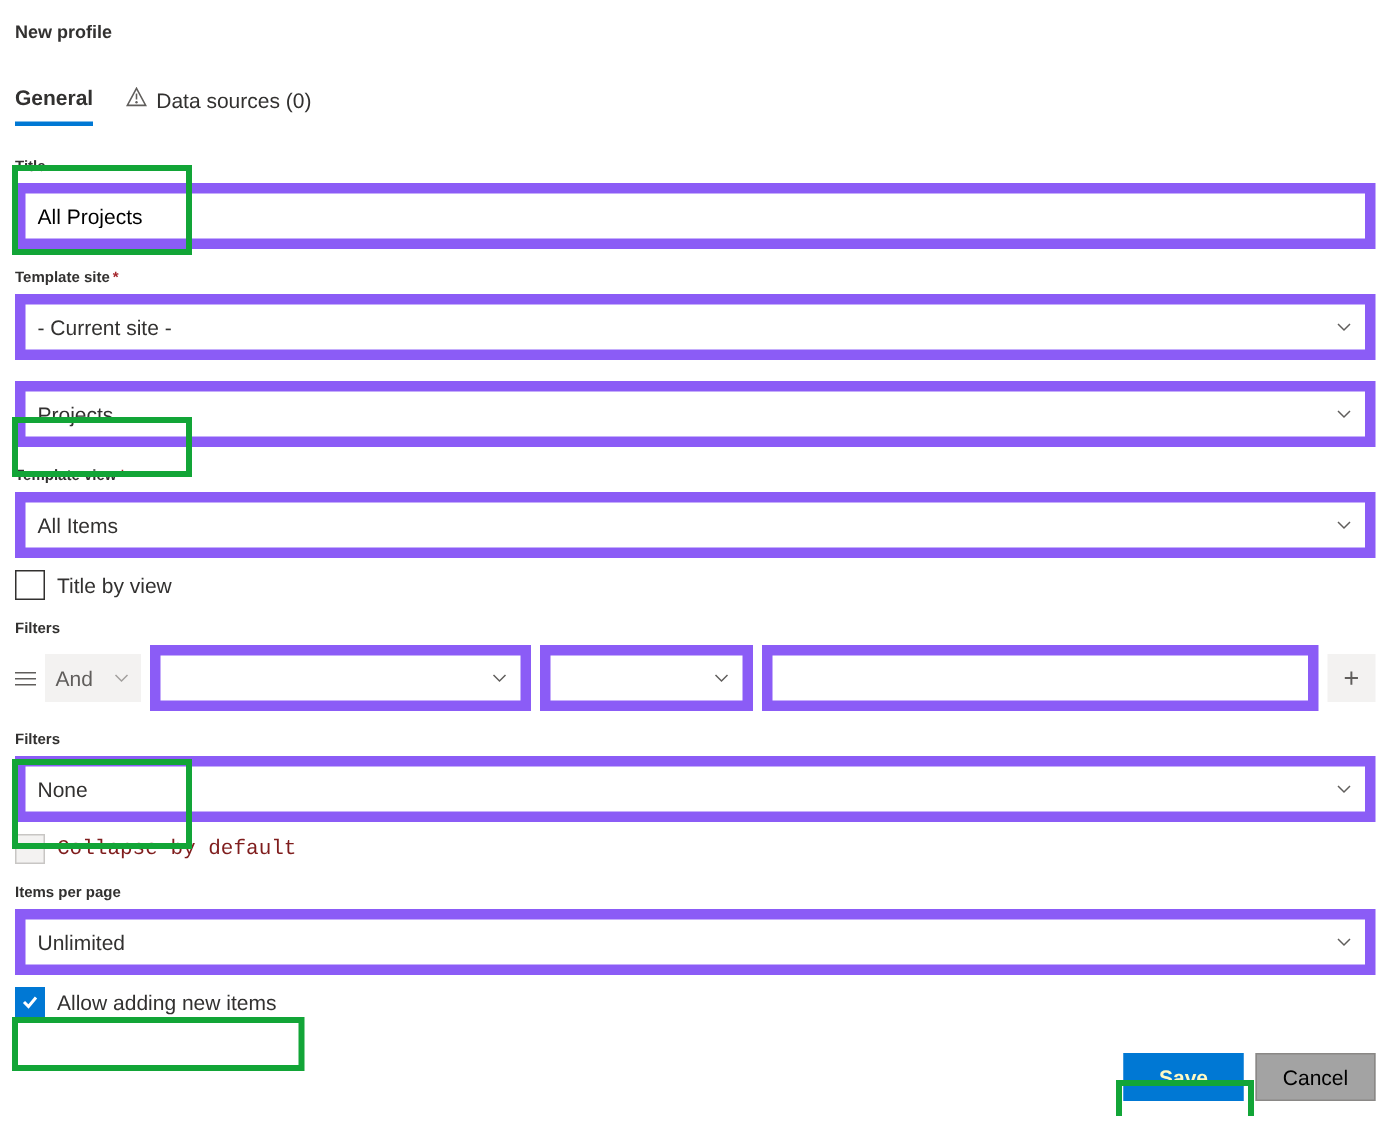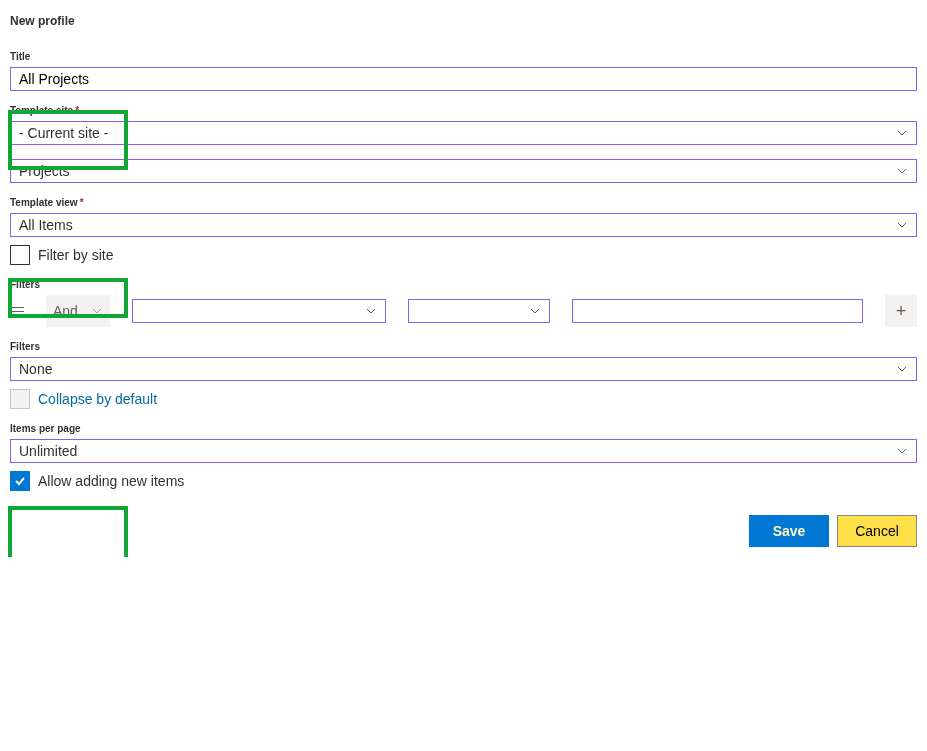--- a/index.html
+++ b/index.html
@@ -44,22 +44,22 @@
   .form-group { margin-bottom: 14px; }
   .field-label {
     font-weight: 600;
     font-size: 10px;
     display: block;
     margin-bottom: 5px;
   }
   .req { color: #a4262c; margin-left: 2px; }
   .text-input, .select-box {
     width: 100%;
-    height: 24px;
-    border: 1px solid #8b5cf6;
+    height: 44px;
+    border: 7px solid #8b5cf6;
     background: #fff;
     padding: 0 8px;
     font-size: 14px;
     font-family: inherit;
     display: flex;
     align-items: center;
     justify-content: space-between;
     cursor: pointer;
   }
   .text-input { cursor: text; }
@@ -76,25 +76,25 @@
     width: 20px; height: 20px;
     border: 1px solid #323130;
     display: flex; align-items: center; justify-content: center;
     background: #fff;
     cursor: pointer;
   }
   .cb.checked { background: #0078d4; border-color: #0078d4; }
   .cb.disabled { background: #f3f2f1; border-color: #c8c6c4; cursor: default; }
   .cb.checked svg { display: block; }
   .cb svg { display: none; }
-  .cb-label.disabled { color: #0369a1; }
+  .cb-label.disabled { color: #7f1d1d; font-family: Liberation Mono, monospace; }
   .filters-row {
     display: flex;
     align-items: center;
-    gap: 22px;
+    gap: 6px;
   }
   .drag-handle {
     width: 14px; display:flex; flex-direction:column; gap:3px; cursor:grab;
   }
   .drag-handle span { height:1px; background:#605e5c; width:100%; }
   .filter-logic {
     width: 64px; height:32px; background:#f3f2f1; border:1px solid #f3f2f1;
     display:flex; align-items:center; justify-content:space-between; padding:0 6px;
     color:#605e5c; font-size:14px;
   }
@@ -102,38 +102,53 @@
   .filter-op { flex:0 0 142px; }
   .filter-val { flex:1; }
   .filter-add {
     width:32px; height:32px; background:#f3f2f1; display:flex; align-items:center; justify-content:center;
     cursor:pointer; color:#605e5c; font-size:18px;
   }
   .footer {
     display:flex; justify-content:flex-end; gap:8px; margin-top:24px;
   }
   .btn {
-    min-width:80px; height:32px; border:1px solid #8a8886; background:#fde047;
+    min-width:80px; height:32px; border:1px solid #8a8886; background:#a3a3a3;
     font-size:14px; font-family:inherit; cursor:pointer; padding:0 16px;
   }
   .btn.primary { background:#0078d4; border-color:#0078d4; color:#fef9c3; font-weight:600; }
   
   .hl {
     position:absolute; border:4px solid #12a537; pointer-events:none;
   }
   .container { position:relative; }
   input.text-input { outline:none; }
 </style>
 </head>
 <body>
 
 <div class="container">
 
   <div class="page-title">New profile</div>
 
+  <div class="tabs">
+    <div class="tab active">
+      <span>General</span>
+    </div>
+    <div class="tab">
+      <span>
+        <svg class="warn-icon" viewBox="0 0 16 16">
+            <path d="M8 1 L15 14 H1 Z" fill="none" stroke="#605e5c" stroke-width="1.2"></path>
+            <line x1="8" y1="5" x2="8" y2="9.5" stroke="#605e5c" stroke-width="1.2"></line>
+            <circle cx="8" cy="11.6" r="0.9" fill="#605e5c"></circle>
+          </svg>
+      </span>
+      <span>Data sources (0)</span>
+    </div>
+  </div>
 
   <div class="form-group">
     <label class="field-label">Title</label>
     <input class="text-input" value="All Projects" style="">
   </div>
 
   <div class="form-group">
     <label class="field-label">
       <span>Template site</span><span class="req">*</span>
     </label>
@@ -161,21 +176,21 @@
     <div class="select-box">
       <span>All Items</span>
       <svg class="chev" viewBox="0 0 12 12">
           <path d="M2 4 L6 8 L10 4" fill="none" stroke="#605e5c" stroke-width="1"></path>
         </svg>
     </div>
     <div class="checkbox-row">
       <div class="cb">
         
       </div>
-      <span>Filter by site</span>
+      <span>Title by view</span>
     </div>
   </div>
 
   <div class="form-group">
     <label class="field-label">Filters</label>
     <div class="filters-row">
       <div class="drag-handle">
           <span></span>
           <span></span>
           <span></span>

